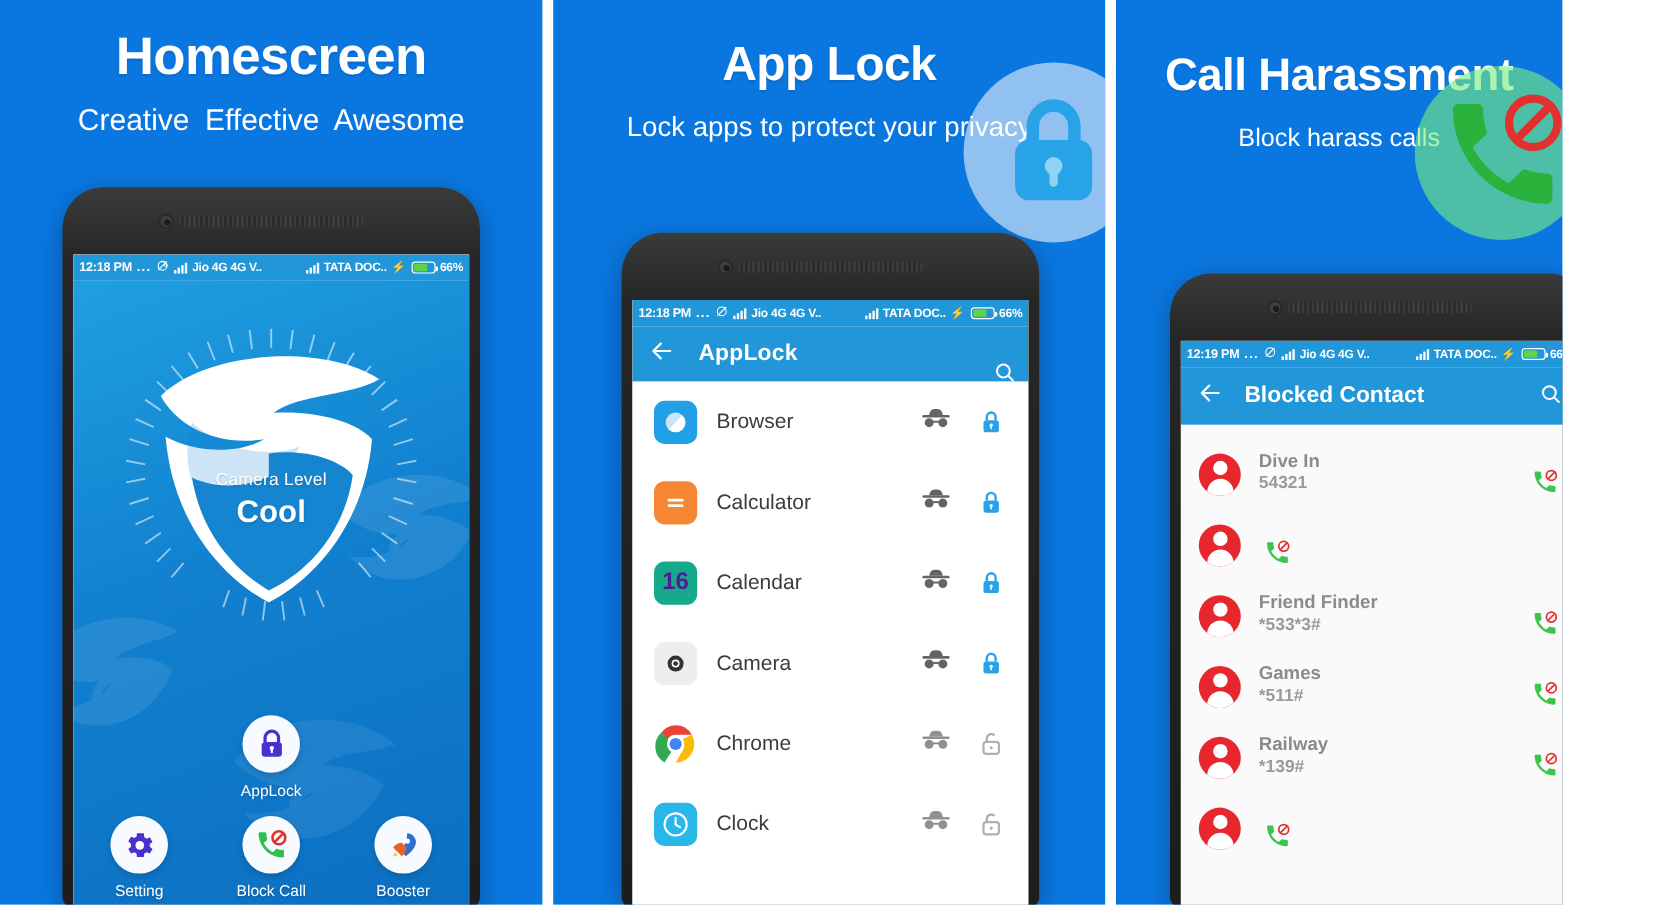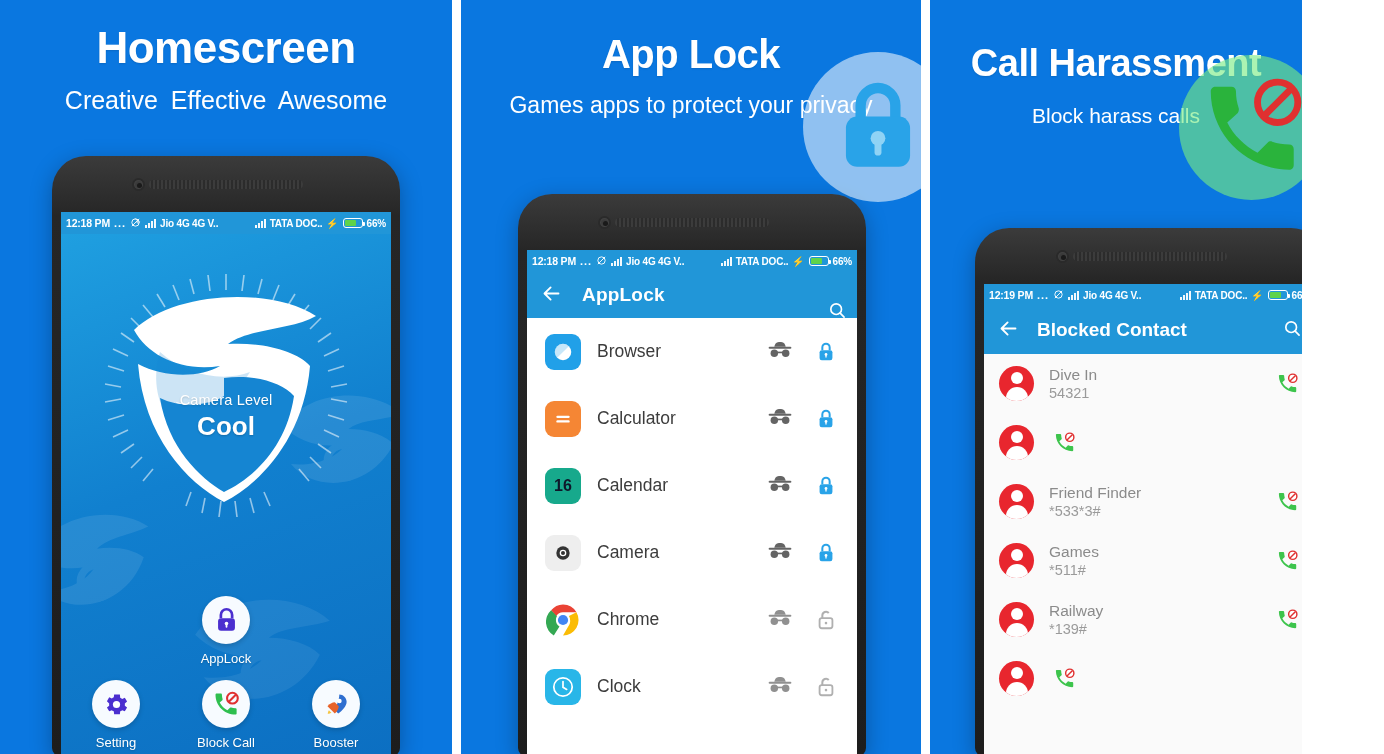--- a/index.html
+++ b/index.html
@@ -196,22 +196,22 @@
 
   
   .blocked-bar {
     height: 48px; background: #2196d8;
     display: flex; align-items: center;
     padding: 0 14px; gap: 18px; color: #fff;
   }
   .blocked-bar .bar-title { font-size: 19px; font-weight: bold; flex: 1; }
   .contact-list { background: #fafafa; position: absolute; left: 0; right: 0; top: 70px; bottom: 0; }
   .contact-item {
-    height: 59px; display: flex; align-items: center;
-    padding: 0 14px 0 15px; gap: 15px;
+    height: 59px; display: flex; align-items: flex-end;
+    padding: 0 14px 0 15px; gap: 15px; font-weight: bold;
   }
   .avatar {
     width: 35px; height: 35px; border-radius: 50%;
     background: #e8262e; flex: none; position: relative; overflow: hidden;
   }
   .avatar::before {
     content: ""; position: absolute; left: 50%; top: 6px;
     transform: translateX(-50%);
     width: 12px; height: 12px; border-radius: 50%; background: #fff;
   }
@@ -400,21 +400,21 @@
           </div>
 
         </div>
       </div>
     </div>
   </div>
 
   <div class="panel p2">
     <div class="headings">
       <div class="title">App Lock</div>
-      <div class="subtitle">Games apps to protect your privacy</div>
+      <div class="subtitle">Lock apps to protect your privacy</div>
     </div>
 
     <div class="phone" style="left:57px; top:194px; width:348px; height:562px;">
       <div class="phone-top">
         <span class="cam"></span>
         <span class="speaker"></span>
       </div>
       <div class="screen">
 
         <div class="statusbar">
@@ -508,21 +508,21 @@
                   <path d="M6 10V7a4 4 0 018 0v3" fill="none" stroke="#29a3e8" stroke-width="2.2"></path>
                   <rect x="3" y="10" width="14" height="11" rx="2.4" fill="#29a3e8"></rect>
                   <circle cx="10" cy="14.6" r="1.5" fill="#fff"></circle>
                   <rect x="9.3" y="15" width="1.4" height="3.2" rx=".7" fill="#fff"></rect>
                 </svg>
             </span>
           </div>
 
           <div class="app-item">
             <span class="tile" style="background:#17a98c">
-              <span style="color:#0f172a;font-size:16px;font-weight:bold;font-family:'Liberation Sans',sans-serif;">16</span>
+              <span style="color:#4c1d95;font-size:20px;font-weight:bold;font-family:'Liberation Sans',sans-serif;">16</span>
             </span>
             <span class="app-name">Calendar</span>
             <span class="hat-icon">
               <svg width="26" height="18" viewBox="0 0 32 22">
                   <path d="M16 1c-4 0-6 1-7 6h14c-1-5-3-6-7-6z" fill="#4a4a4a"></path>
                   <rect x="2" y="7" width="28" height="2.6" rx="1.3" fill="#4a4a4a"></rect>
                   <circle cx="9" cy="15" r="4.6" fill="#4a4a4a"></circle>
                   <circle cx="23" cy="15" r="4.6" fill="#4a4a4a"></circle>
                   <rect x="12" y="13" width="8" height="2" fill="#4a4a4a"></rect>
                 </svg>

